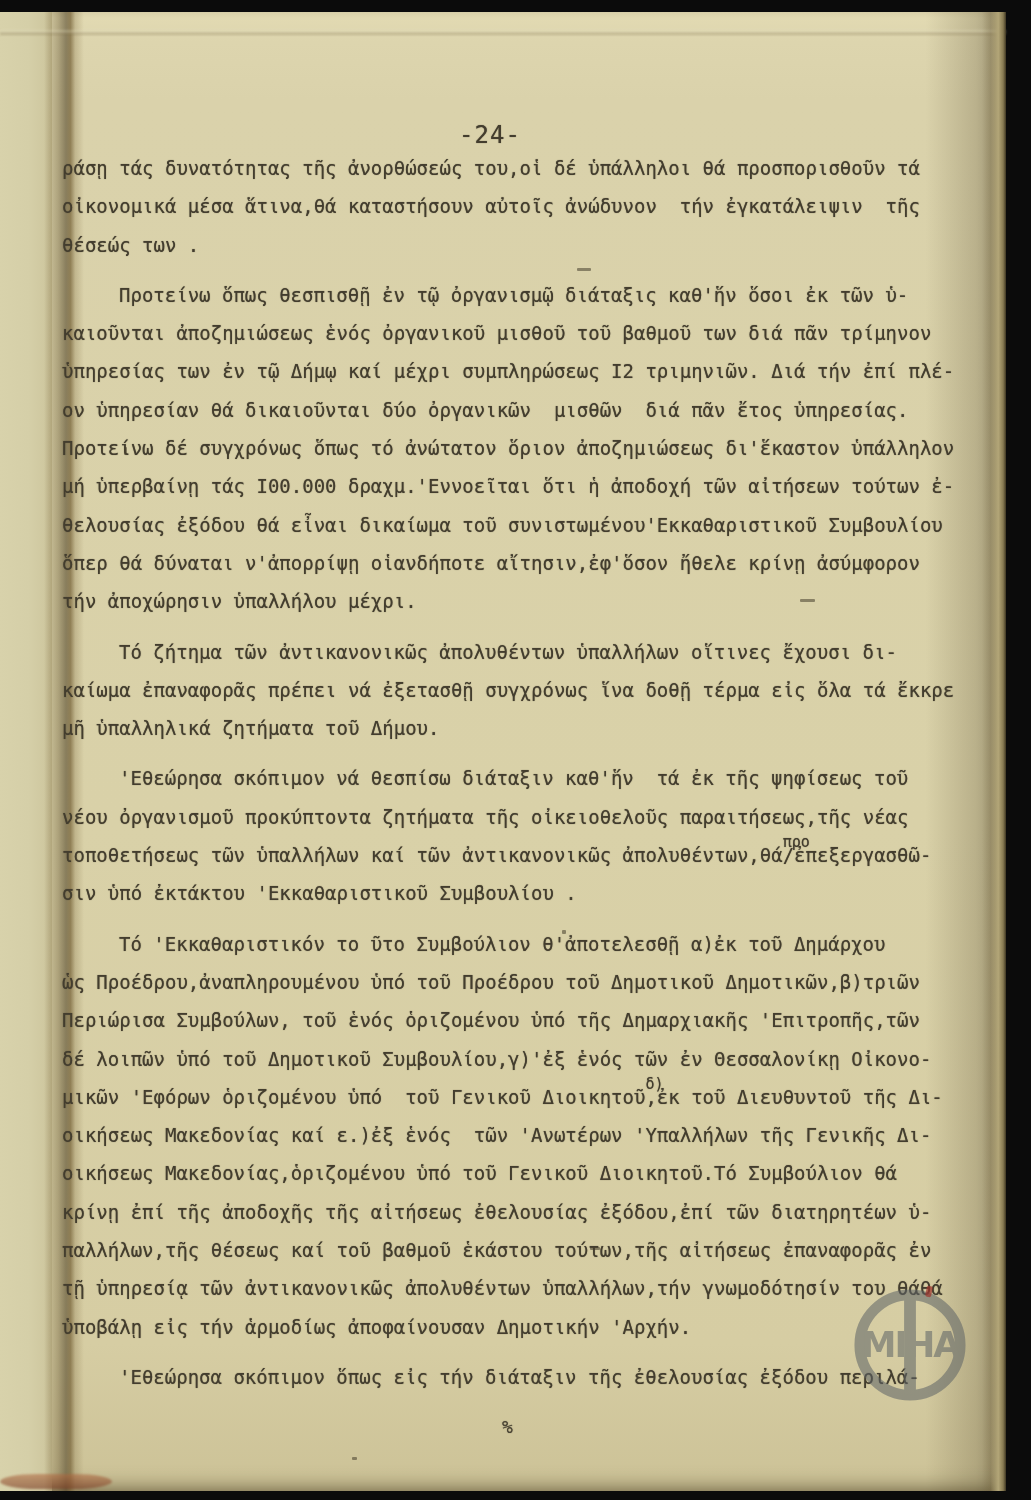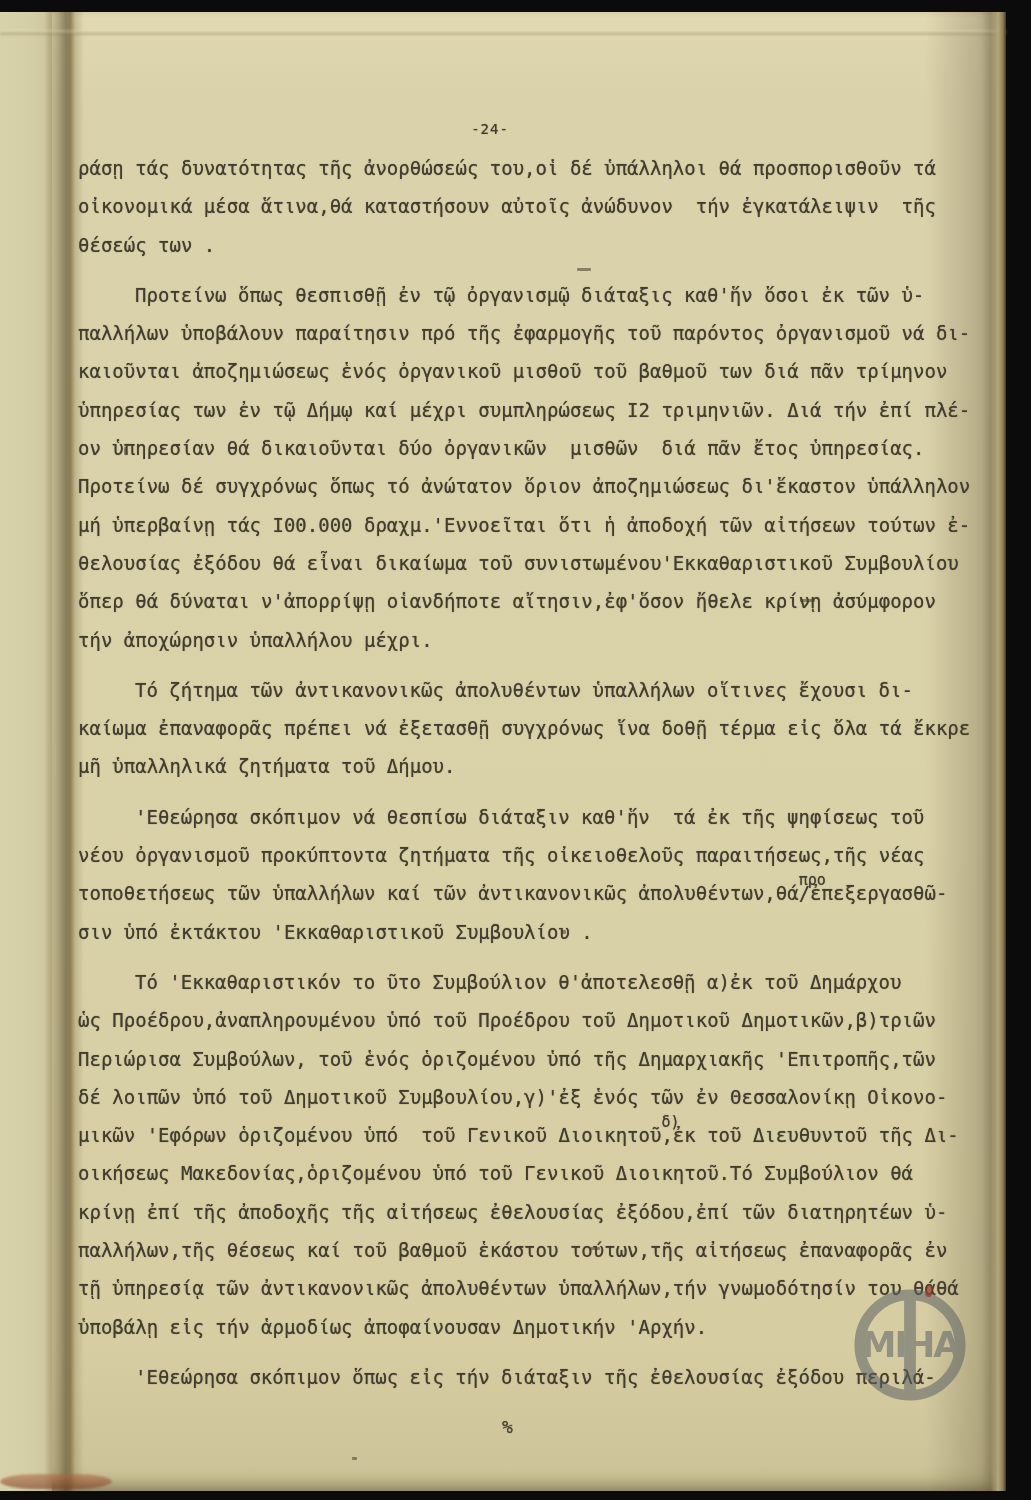--- a/index.html
+++ b/index.html
@@ -46,26 +46,26 @@
   .corner-curl{
     position:absolute;left:0;top:1474px;width:112px;height:15px;
     background:linear-gradient(180deg,rgba(178,106,66,.55),rgba(122,59,35,.6));
     border-radius:40%/60%;
     filter:blur(1px);
   }
   
   .page-number{
     position:absolute;top:121px;left:430px;width:120px;
     text-align:center;
-    font-size:14px;color:#433d2e;
+    font-size:24px;color:#433d2e;
     text-shadow:0 0 1px rgba(67,61,46,.8);
     letter-spacing:1px;
   }
   .text-block{
-    position:absolute;left:78px;top:149px;width:912px;
+    position:absolute;left:62px;top:149px;width:912px;
     font-size:19px;color:#433d2e;
     text-shadow:0 0 1px rgba(67,61,46,.75);
   }
   .line{height:38.3px;line-height:38.3px;white-space:pre;}
   .line.indent{padding-left:57px;margin-top:12px;}
   .sup{
     display:inline-block;width:0;overflow:visible;
     position:relative;top:-15px;
     font-size:15px;white-space:nowrap;
   }
@@ -99,41 +99,41 @@
   <div class="right-bevel"></div>
   <div class="corner-curl"></div>
 
   <div class="page-number">-24-</div>
 
   <div class="text-block" id="lines">
       <div class="line"><span>ράσῃ τάς δυνατότητας τῆς ἀνορθώσεώς του,οἱ δέ ὑπάλληλοι θά προσπορισθοῦν τά</span></div>
       <div class="line"><span>οἰκονομικά μέσα ἅτινα,θά καταστήσουν αὐτοῖς ἀνώδυνον  τήν ἐγκατάλειψιν  τῆς</span></div>
       <div class="line"><span>θέσεώς των .</span></div>
       <div class="line indent"><span>Προτείνω ὅπως θεσπισθῇ ἐν τῷ ὀργανισμῷ διάταξις καθ'ἥν ὅσοι ἐκ τῶν ὑ-</span></div>
-      <div class="line"><span>παλλήλων ὑποβάλουν παραίτησιν πρό τῆς ἐφαρμογῆς τοῦ παρόντος ὀργανισμοῦ νά δι-</span></div>
       <div class="line"><span>καιοῦνται ἀποζημιώσεως ἑνός ὀργανικοῦ μισθοῦ τοῦ βαθμοῦ των διά πᾶν τρίμηνον</span></div>
       <div class="line"><span>ὑπηρεσίας των ἐν τῷ Δήμῳ καί μέχρι συμπληρώσεως Ι2 τριμηνιῶν. Διά τήν ἐπί πλέ-</span></div>
       <div class="line"><span>ον ὑπηρεσίαν θά δικαιοῦνται δύο ὀργανικῶν  μισθῶν  διά πᾶν ἔτος ὑπηρεσίας.</span></div>
       <div class="line"><span>Προτείνω δέ συγχρόνως ὅπως τό ἀνώτατον ὅριον ἀποζημιώσεως δι'ἕκαστον ὑπάλληλον</span></div>
       <div class="line"><span>μή ὑπερβαίνῃ τάς Ι00.000 δραχμ.'Εννοεῖται ὅτι ἡ ἀποδοχή τῶν αἰτήσεων τούτων ἐ-</span></div>
       <div class="line"><span>θελουσίας ἐξόδου θά εἶναι δικαίωμα τοῦ συνιστωμένου'Εκκαθαριστικοῦ Συμβουλίου</span></div>
       <div class="line"><span>ὅπερ θά δύναται ν'ἀπορρίψῃ οἱανδήποτε αἴτησιν,ἐφ'ὅσον ἤθελε κρίνῃ ἀσύμφορον</span></div>
       <div class="line"><span>τήν ἀποχώρησιν ὑπαλλήλου μέχρι.</span></div>
       <div class="line indent"><span>Τό ζήτημα τῶν ἀντικανονικῶς ἀπολυθέντων ὑπαλλήλων οἵτινες ἔχουσι δι-</span></div>
       <div class="line"><span>καίωμα ἐπαναφορᾶς πρέπει νά ἐξετασθῇ συγχρόνως ἵνα δοθῇ τέρμα εἰς ὅλα τά ἔκκρε</span></div>
       <div class="line"><span>μῆ ὑπαλληλικά ζητήματα τοῦ Δήμου.</span></div>
       <div class="line indent"><span>'Εθεώρησα σκόπιμον νά θεσπίσω διάταξιν καθ'ἥν  τά ἐκ τῆς ψηφίσεως τοῦ</span></div>
       <div class="line"><span>νέου ὀργανισμοῦ προκύπτοντα ζητήματα τῆς οἰκειοθελοῦς παραιτήσεως,τῆς νέας</span></div>
       <div class="line"><span>τοποθετήσεως τῶν ὑπαλλήλων καί τῶν ἀντικανονικῶς ἀπολυθέντων,θά</span><span class="sup">προ</span><span>/ἐπεξεργασθῶ-</span></div>
       <div class="line"><span>σιν ὑπό ἐκτάκτου 'Εκκαθαριστικοῦ Συμβουλίου .</span></div>
       <div class="line indent"><span>Τό 'Εκκαθαριστικόν το ῦτο Συμβούλιον θ'ἀποτελεσθῇ α)ἐκ τοῦ Δημάρχου</span></div>
       <div class="line"><span>ὡς Προέδρου,ἀναπληρουμένου ὑπό τοῦ Προέδρου τοῦ Δημοτικοῦ Δημοτικῶν,β)τριῶν</span></div>
       <div class="line"><span>Περιώρισα Συμβούλων, τοῦ ἑνός ὁριζομένου ὑπό τῆς Δημαρχιακῆς 'Επιτροπῆς,τῶν</span></div>
       <div class="line"><span>δέ λοιπῶν ὑπό τοῦ Δημοτικοῦ Συμβουλίου,γ)'ἐξ ἑνός τῶν ἐν Θεσσαλονίκῃ Οἰκονο-</span></div>
       <div class="line"><span>μικῶν 'Εφόρων ὁριζομένου ὑπό  τοῦ Γενικοῦ Διοικητοῦ</span><span class="sup">δ)</span><span>,ἐκ τοῦ Διευθυντοῦ τῆς Δι-</span></div>
+      <div class="line"><span>οικήσεως Μακεδονίας καί ε.)ἐξ ἑνός  τῶν 'Ανωτέρων 'Υπαλλήλων τῆς Γενικῆς Δι-</span></div>
       <div class="line"><span>οικήσεως Μακεδονίας,ὁριζομένου ὑπό τοῦ Γενικοῦ Διοικητοῦ.Τό Συμβούλιον θά</span></div>
       <div class="line"><span>κρίνῃ ἐπί τῆς ἀποδοχῆς τῆς αἰτήσεως ἐθελουσίας ἐξόδου,ἐπί τῶν διατηρητέων ὑ-</span></div>
       <div class="line"><span>παλλήλων,τῆς θέσεως καί τοῦ βαθμοῦ ἑκάστου τούτων,τῆς αἰτήσεως ἐπαναφορᾶς ἐν</span></div>
       <div class="line"><span>τῇ ὑπηρεσίᾳ τῶν ἀντικανονικῶς ἀπολυθέντων ὑπαλλήλων,τήν γνωμοδότησίν του θάθά</span></div>
       <div class="line"><span>ὑποβάλῃ εἰς τήν ἁρμοδίως ἀποφαίνουσαν Δημοτικήν 'Αρχήν.</span></div>
       <div class="line indent"><span>'Εθεώρησα σκόπιμον ὅπως εἰς τήν διάταξιν τῆς ἐθελουσίας ἐξόδου περιλά-</span></div>
     </div>
 
   <div class="footer-mark">%</div>
 

